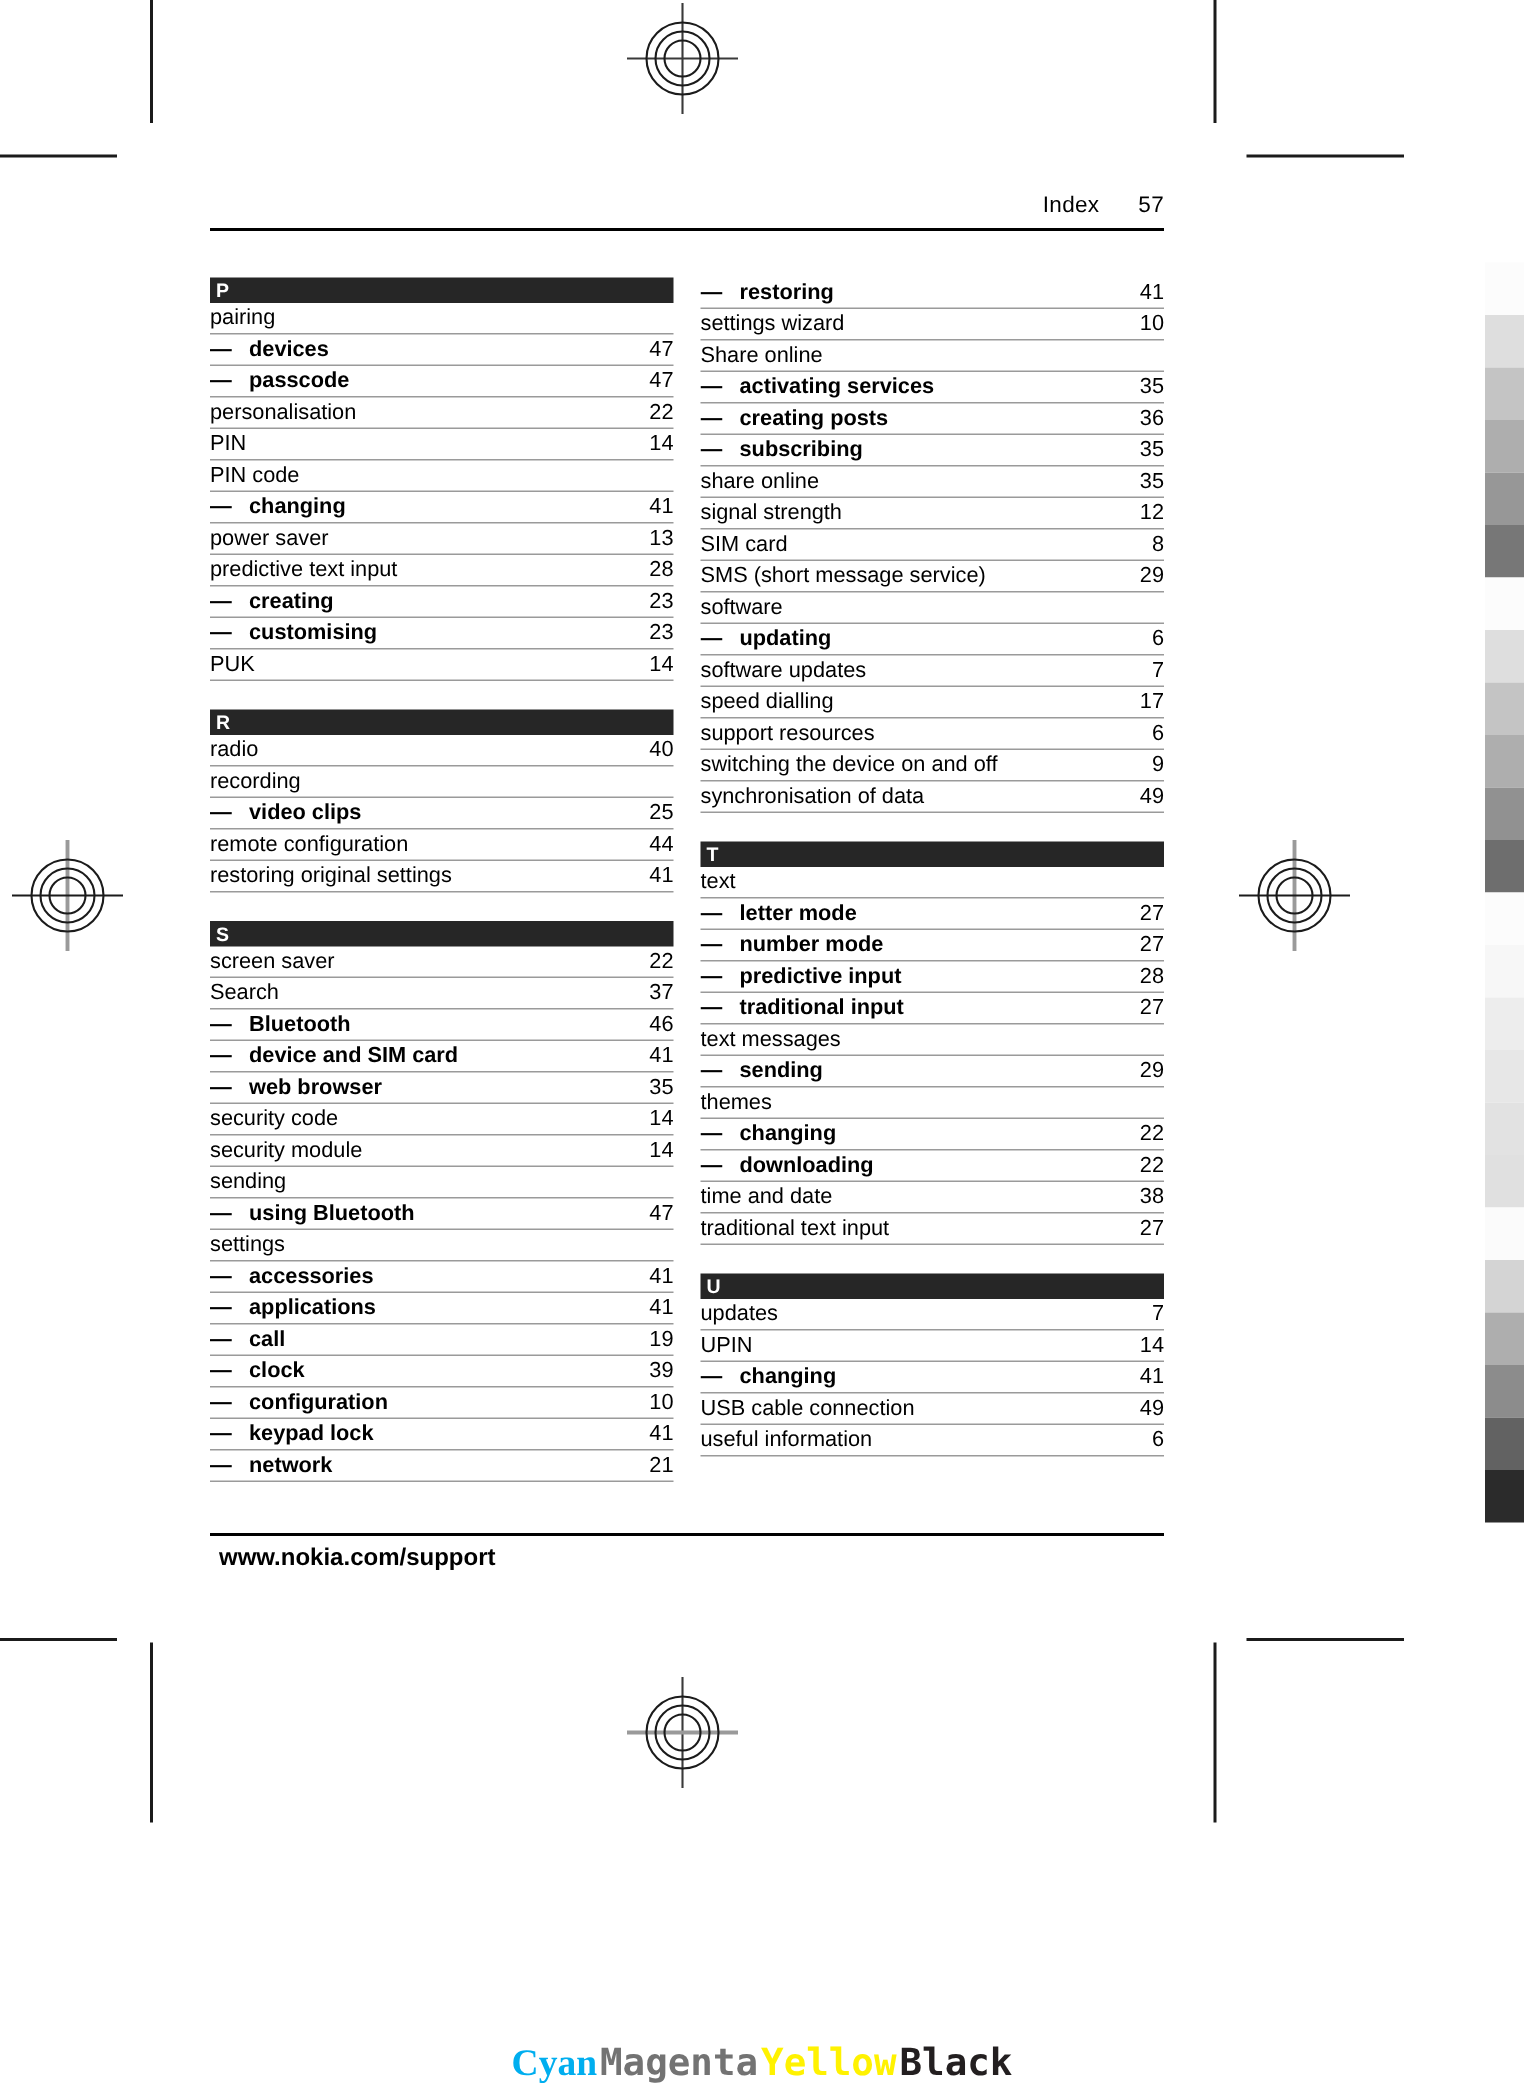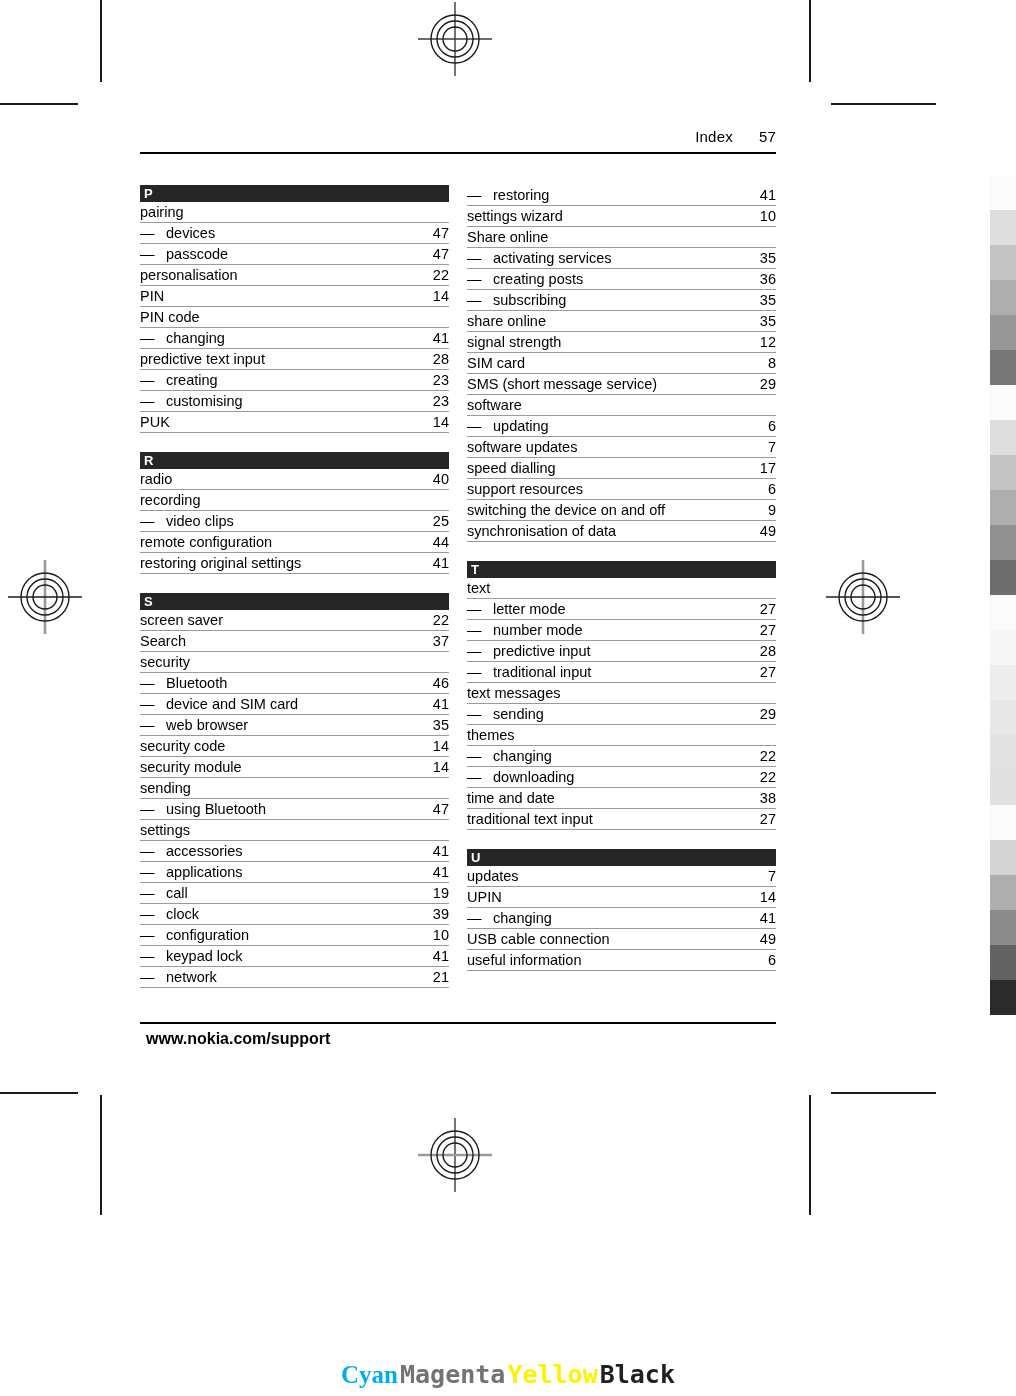--- a/index.html
+++ b/index.html
@@ -90,21 +90,21 @@
     border-bottom: 1px solid #9a9a9a;
     font-size: 14.5px;
     line-height: 20px;
     height: 20px;
     color: #000;
     overflow: hidden;
     white-space: nowrap;
   }
   .entry .label { flex: 0 1 auto; }
   .entry .pageno { flex: 0 0 auto; padding-left: 8px; }
-  .entry.sub .label { padding-left: 0; }
+  .entry.sub .label { padding-left: 0; font-weight: bold; }
   .entry.sub .dash {
     display: inline-block;
     width: 22px;
     color: #000;
   }
   .entry.sub .subtext { padding-left: 4px; }
 
   .footer {
     position: absolute;
     left: 140px;
@@ -234,20 +234,24 @@
         </div>
         <div class="entry">
           <span class="label">PIN code</span>
           <span class="pageno"></span>
         </div>
         <div class="entry sub">
           <span class="label"><span class="dash">—</span><span class="subtext">changing</span></span>
           <span class="pageno">41</span>
         </div>
         <div class="entry">
+          <span class="label">power saver</span>
+          <span class="pageno">13</span>
+        </div>
+        <div class="entry">
           <span class="label">predictive text input</span>
           <span class="pageno">28</span>
         </div>
         <div class="entry sub">
           <span class="label"><span class="dash">—</span><span class="subtext">creating</span></span>
           <span class="pageno">23</span>
         </div>
         <div class="entry sub">
           <span class="label"><span class="dash">—</span><span class="subtext">customising</span></span>
           <span class="pageno">23</span>
@@ -278,24 +282,20 @@
           <span class="pageno">41</span>
         </div>
         <div class="letter-band spacer-top">S</div>
         <div class="entry">
           <span class="label">screen saver</span>
           <span class="pageno">22</span>
         </div>
         <div class="entry">
           <span class="label">Search</span>
           <span class="pageno">37</span>
-        </div>
-        <div class="entry">
-          <span class="label">security</span>
-          <span class="pageno"></span>
         </div>
         <div class="entry sub">
           <span class="label"><span class="dash">—</span><span class="subtext">Bluetooth</span></span>
           <span class="pageno">46</span>
         </div>
         <div class="entry sub">
           <span class="label"><span class="dash">—</span><span class="subtext">device and SIM card</span></span>
           <span class="pageno">41</span>
         </div>
         <div class="entry sub">

